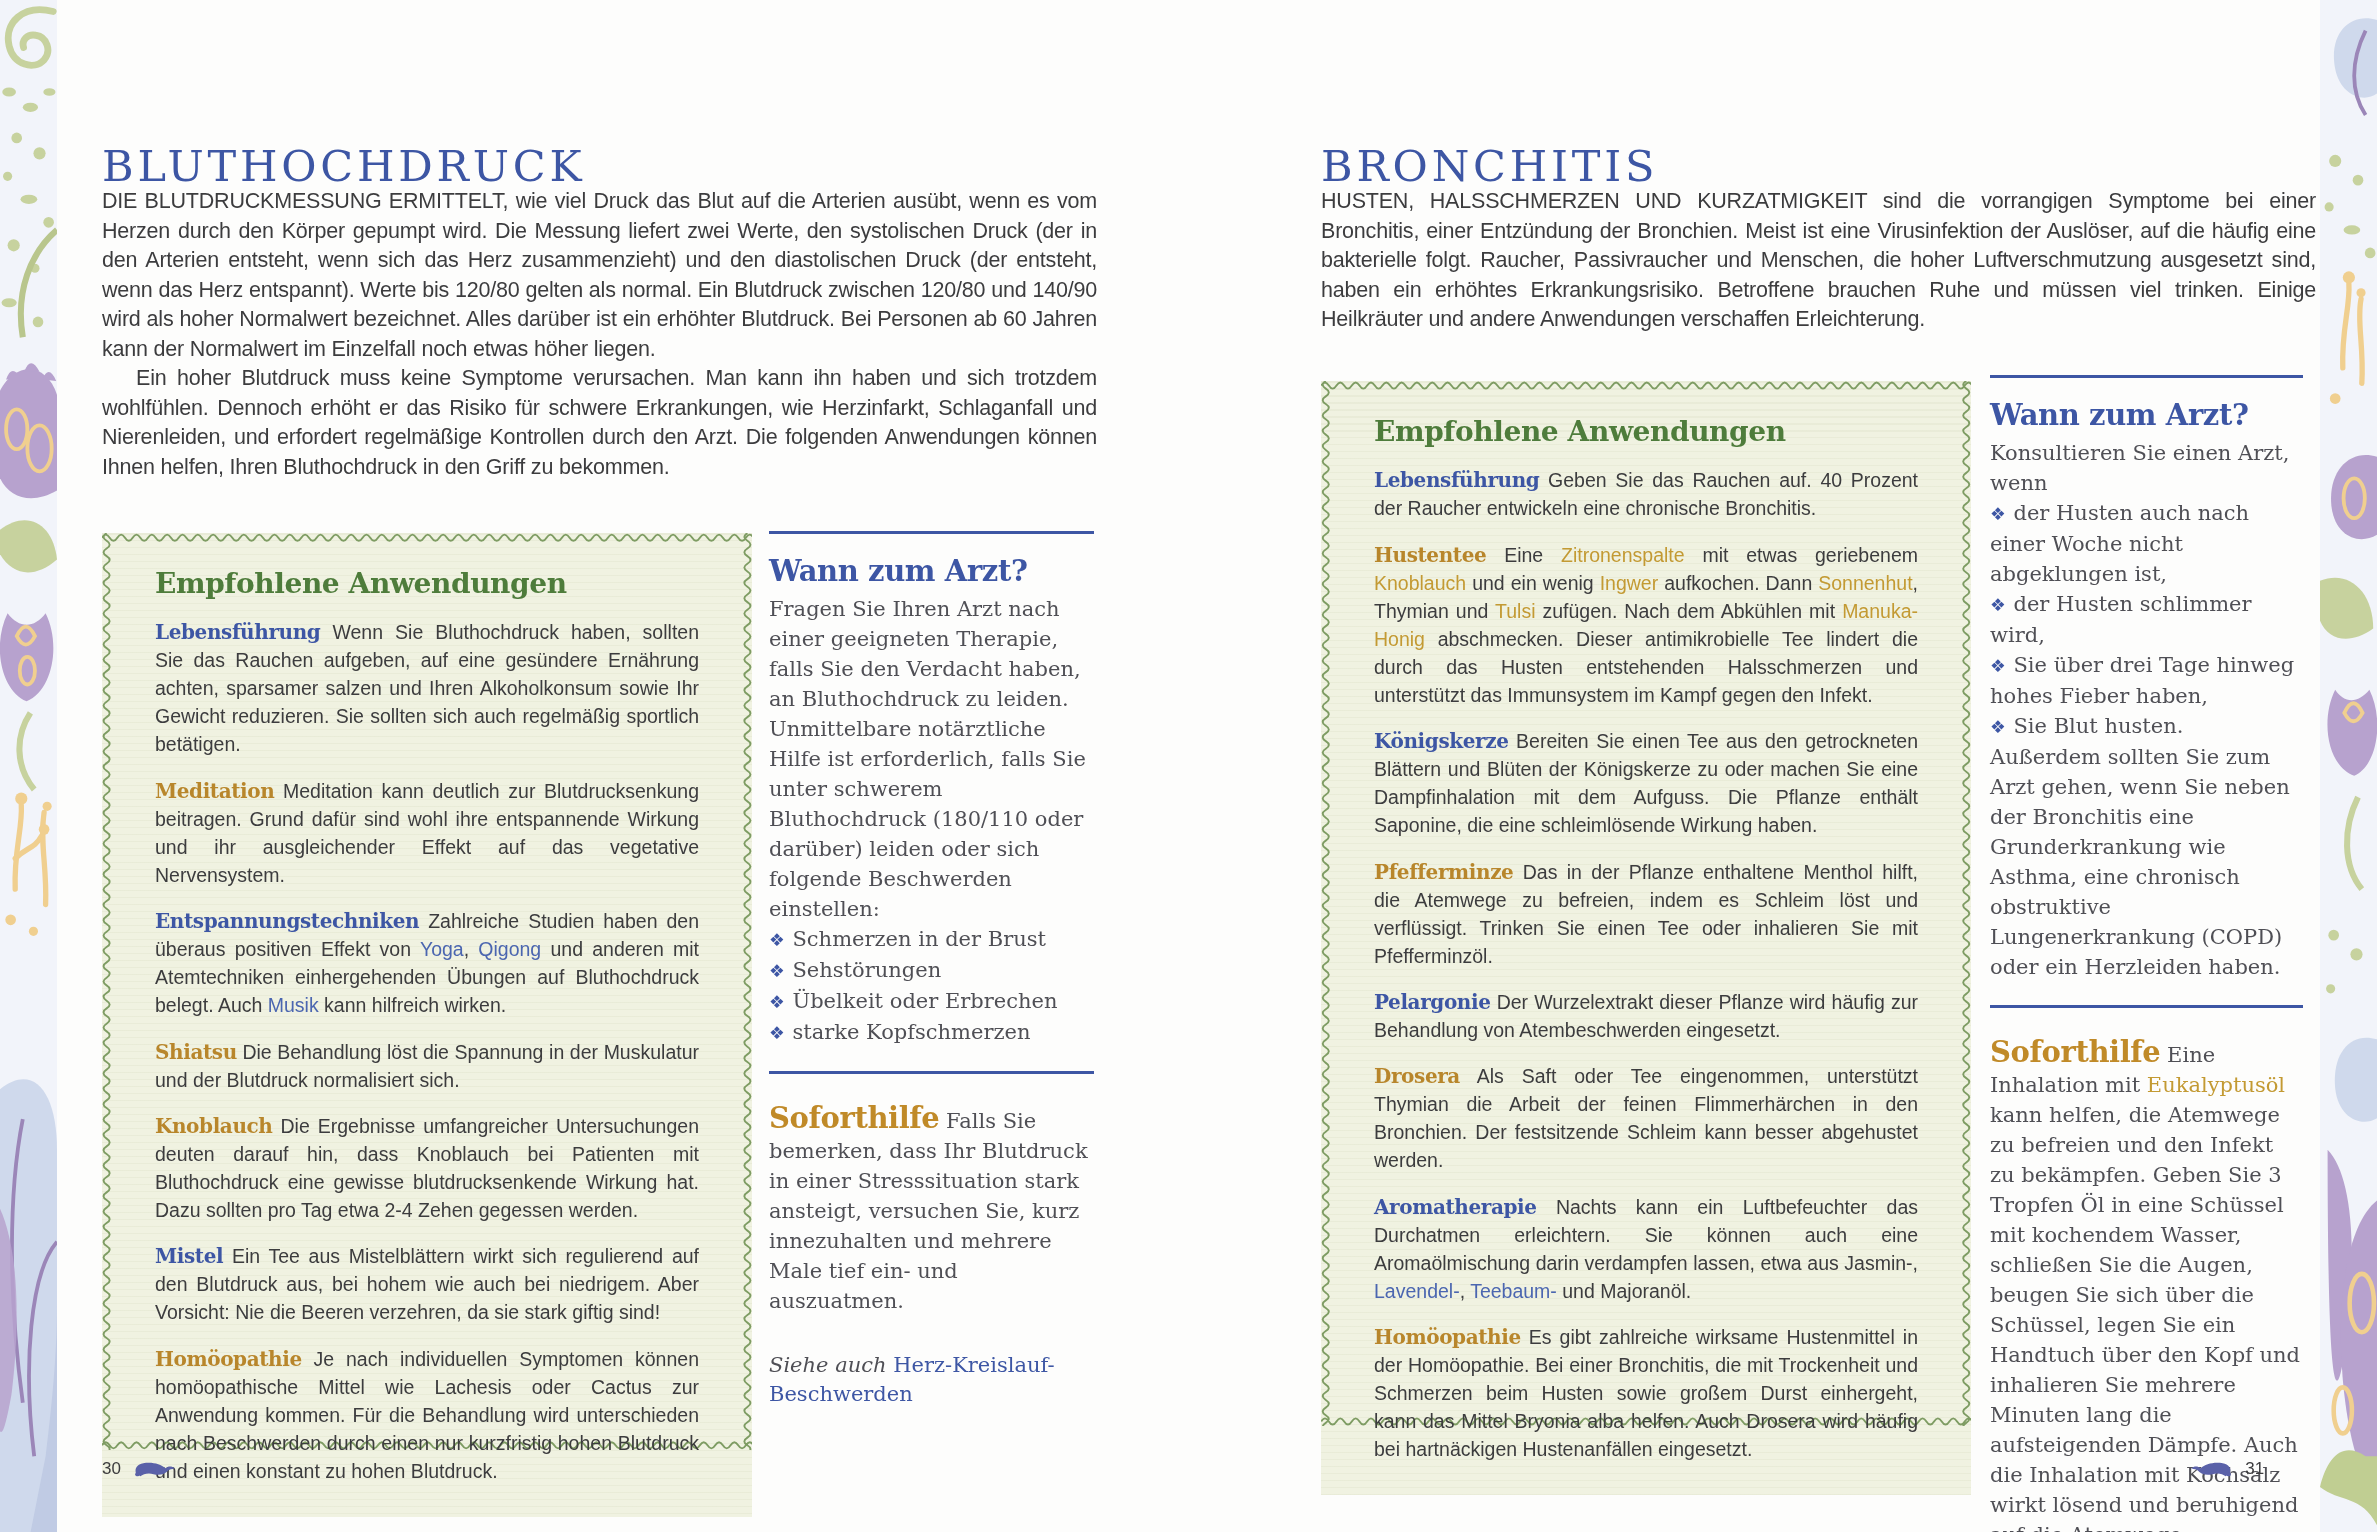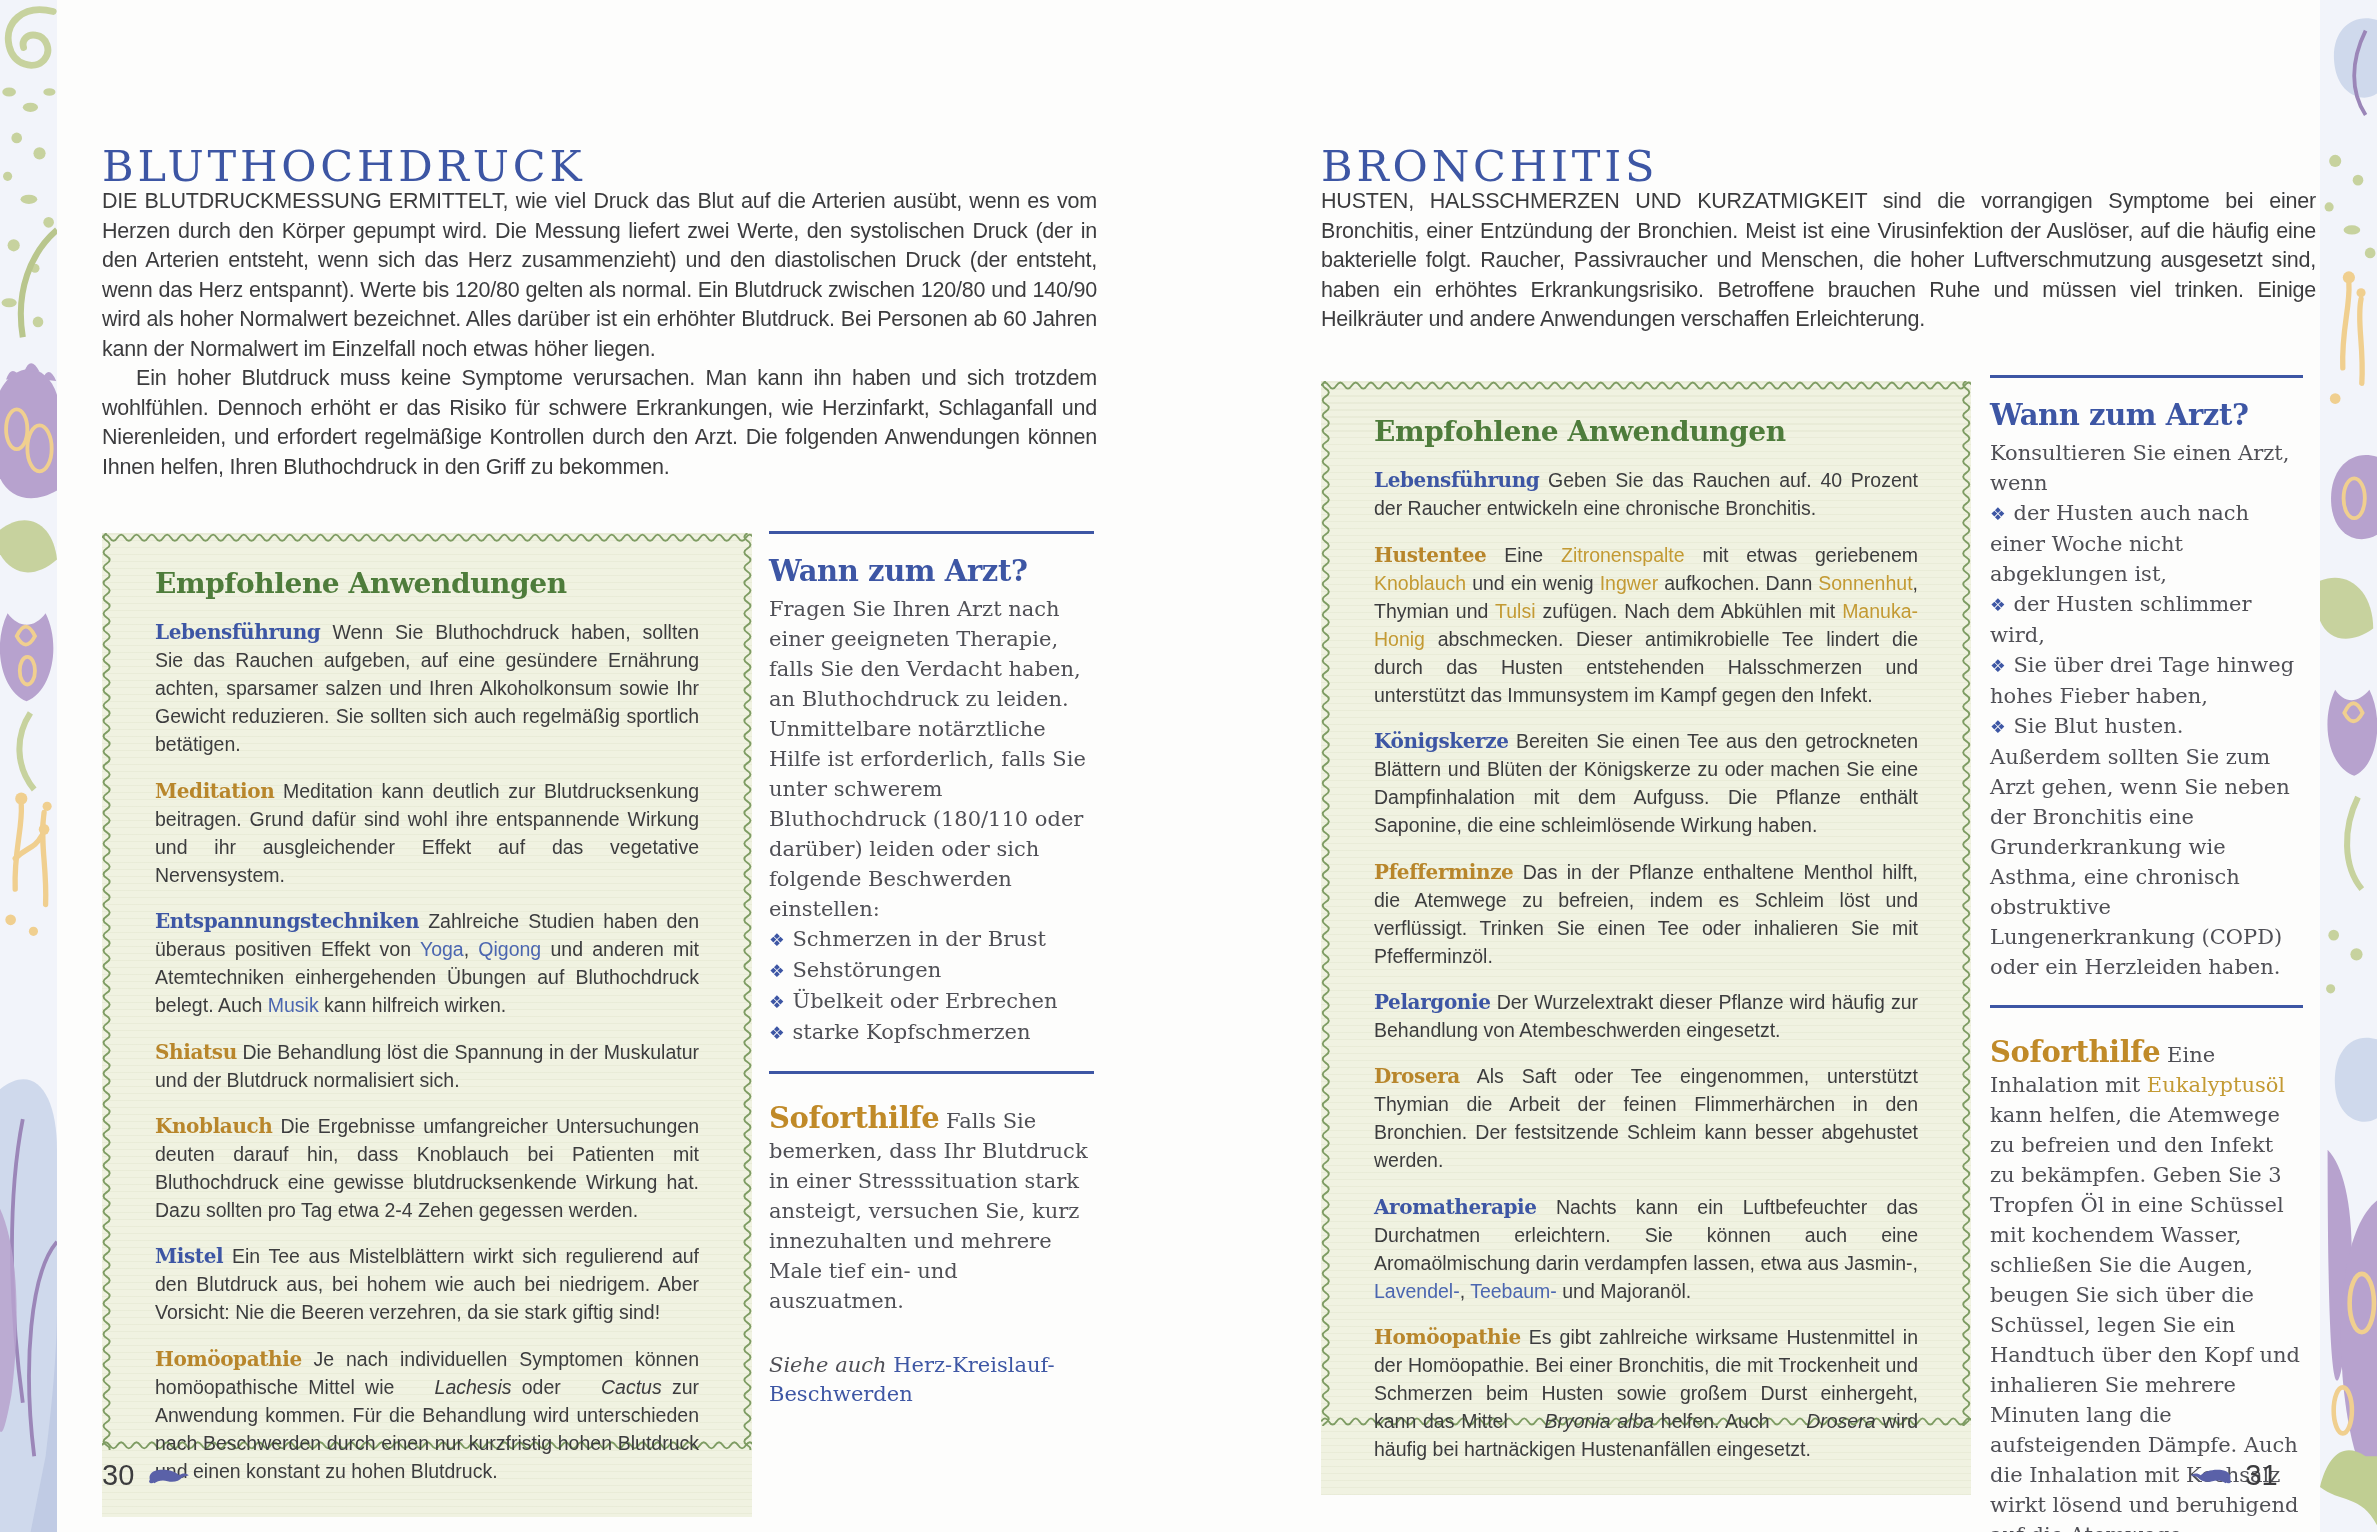--- a/index.html
+++ b/index.html
@@ -21,38 +21,38 @@
   .wavy-box{position:absolute;width:650px;box-sizing:border-box;padding:28px 53px 32px;
             background:#f0f2e1;overflow:hidden;
             background-image:repeating-linear-gradient(180deg,rgba(140,150,95,0.07) 0 1.5px,rgba(0,0,0,0) 1.5px 7px);}
   #lp-box{left:102px;top:533px;} #rp-box{left:1321px;top:381px;}
   .wavy-box>*{position:relative;}
   .box-title{font-family:"DejaVu Serif",serif;font-weight:700;font-size:28px;color:#4e7c3b;
              margin:6.1px 0 3.1px;letter-spacing:-0.4px;}
   .entry{margin:18.4px 0 0;font-size:19.5px;line-height:28px;text-align:justify;color:#3c3c3e;}
   .lead{font-family:"DejaVu Serif",serif;font-weight:700;font-size:20px;letter-spacing:-0.4px;}
   .lead[data-color="blue"]{color:#3d56a4;} .lead[data-color="gold"]{color:#b8862b;}
-  .seg-gold{color:#c39a33;} .seg-blue{color:#4b66b0;} .seg-i{font-style:italic;margin-left:30px;}
+  .seg-gold{color:#c39a33;} .seg-blue{color:#4b66b0;} .seg-i{}
 
   .sidecol{position:absolute;font-family:"DejaVu Serif",serif;color:#4f4f55;}
   #lp-side{left:769px;top:531px;width:325px;}
   #rp-side{left:1990px;top:375px;width:313px;}
   .rule{border:none;border-top:3.1px solid #3d56a4;margin:0;}
   .rule.mid{margin-top:23px;}
   .side-h{font-size:29px;font-weight:700;color:#3d56a4;margin:20px 0 6.1px;letter-spacing:-0.4px;}
   .side-p{font-size:21px;line-height:30px;margin:0;}
   .bullet{font-size:21px;line-height:30px;margin:0;}
   .diamond{color:#3d56a4;font-size:17.6px;margin-right:7.7px;}
   .aid{margin-top:29px;font-size:21px;line-height:30px;}
   .aid-lead{font-size:29px;font-weight:700;color:#c08a28;letter-spacing:-0.4px;}
   .see{margin-top:35px;font-size:21px;line-height:29px;}
   .see-lbl{font-style:italic;color:#4f4f55;}
   .see-links{color:#3d56a4;}
 
-  .pagenum{position:absolute;top:1459px;font-size:29px;color:#3c3c3e;display:flex;align-items:center;gap:12.3px;}
+  .pagenum{position:absolute;top:1459px;font-size:17px;color:#3c3c3e;display:flex;align-items:center;gap:12.3px;}
   #lp-num{left:102px;} #rp-num{left:2189px;}
 </style>
 </head>
 <body>
 
 <div id="canvas">
 
   <svg id="strip-left" class="strip" viewBox="0 0 75 2000" preserveAspectRatio="none">
     <rect width="75" height="2000" fill="#f2f4fa"></rect>
     <path d="M70 15 C30 5 5 30 12 60 C18 85 45 92 58 78 C68 67 62 48 47 46 C36 44 28 52 31 62" fill="none" stroke="#c7d29e" stroke-width="9" stroke-linecap="round"></path>

